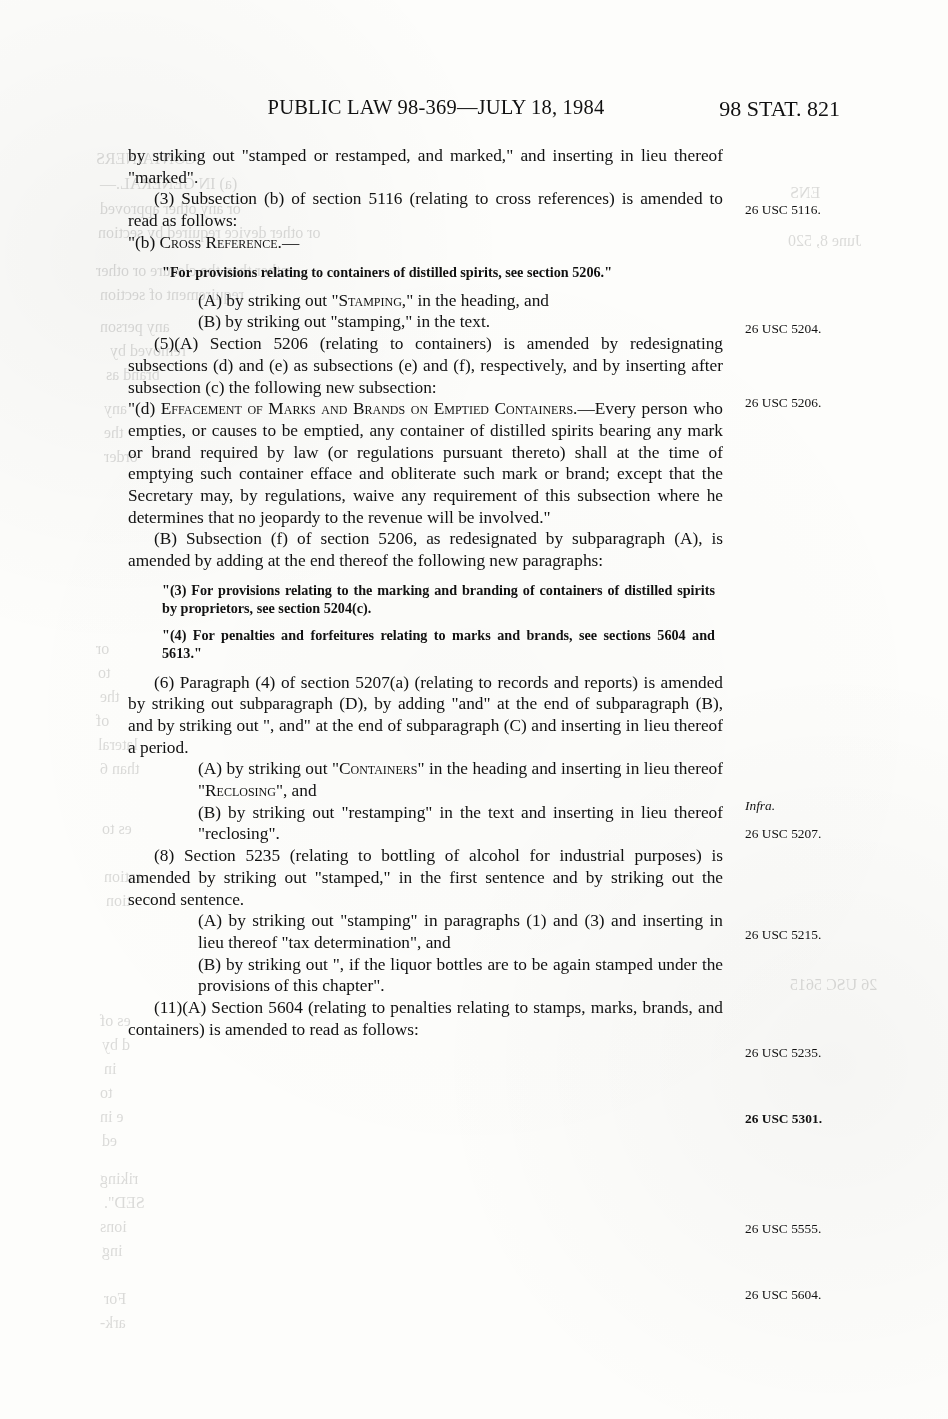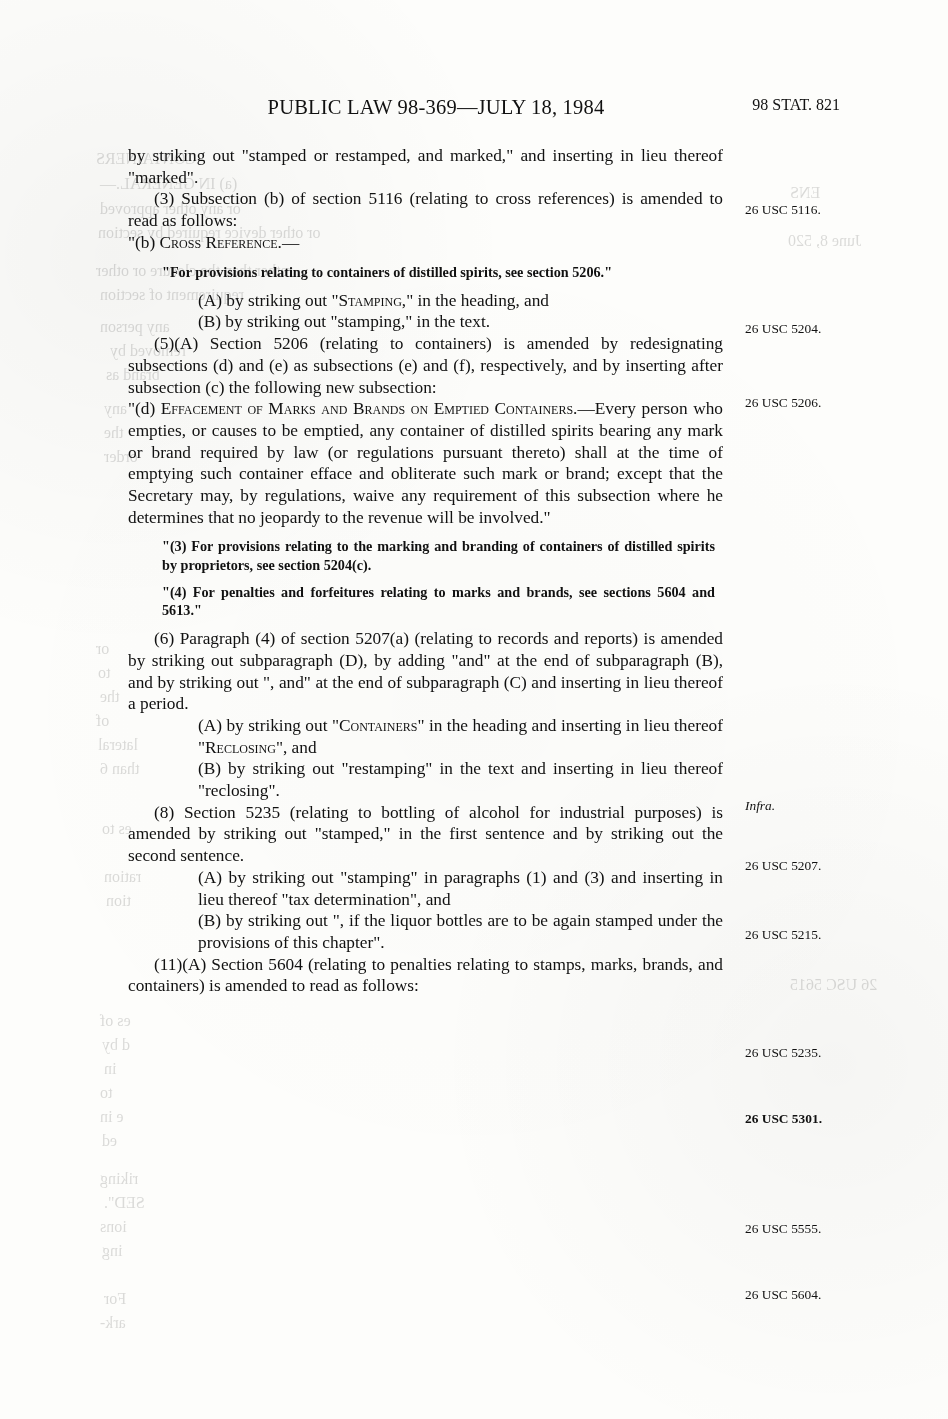--- a/index.html
+++ b/index.html
@@ -40,21 +40,21 @@
     text-align: center;
   }
   .header .htitle {
     font-size: 20.5px;
     letter-spacing: 0.2px;
   }
   .header .hstat {
     position: absolute;
     right: 108px;
     top: 0;
-    font-size: 16px;
+    font-size: 22px;
   }
   .header .htitle-inner {
     position: relative;
     display: inline-block;
     left: -38px;
   }
   .body-col {
     position: absolute;
     top: 145px;
     left: 128px;
@@ -173,20 +173,21 @@
 
 
     <p class="p-noind" style="padding-left:70px;">(A) by striking out "<span class="sc">Stamping</span>," in the heading, and</p>
 
     <p class="p-noind" style="padding-left:70px;">(B) by striking out "stamping," in the text.</p>
 
     <p class="p-ind">(5)(A) Section 5206 (relating to containers) is amended by redesignating subsections (d) and (e) as subsections (e) and (f), respectively, and by inserting after subsection (c) the following new subsection:</p>
 
     <p class="p-noind">"(d) <span class="sc">Effacement of Marks and Brands on Emptied Containers</span>.—Every person who empties, or causes to be emptied, any container of distilled spirits bearing any mark or brand required by law (or regulations pursuant thereto) shall at the time of emptying such container efface and obliterate such mark or brand; except that the Secretary may, by regulations, waive any requirement of this subsection where he determines that no jeopardy to the revenue will be involved."</p>
 
+    <p class="p-ind">(B) Subsection (f) of section 5206, as redesignated by subparagraph (A), is amended by adding at the end thereof the following new paragraphs:</p>
 
     <p class="quote-block">"(3) For provisions relating to the marking and branding of containers of distilled spirits by proprietors, see section 5204(c).</p>
 
     <p class="quote-block">"(4) For penalties and forfeitures relating to marks and brands, see sections 5604 and 5613."</p>
 
     <p class="p-ind">(6) Paragraph (4) of section 5207(a) (relating to records and reports) is amended by striking out subparagraph (D), by adding "and" at the end of subparagraph (B), and by striking out ", and" at the end of subparagraph (C) and inserting in lieu thereof a period.</p>
 
 
     <p class="p-noind" style="padding-left:70px;">(A) by striking out "<span class="sc">Containers</span>" in the heading and inserting in lieu thereof "<span class="sc">Reclosing</span>", and</p>
 
@@ -202,21 +203,21 @@
 
     <p class="p-ind">(11)(A) Section 5604 (relating to penalties relating to stamps, marks, brands, and containers) is amended to read as follows:</p>
 
   </div>
 
   <div class="margin-notes">
     <div class="mnote" style="top:57px;">26 USC 5116.</div>
     <div class="mnote" style="top:176px;">26 USC 5204.</div>
     <div class="mnote" style="top:250px;">26 USC 5206.</div>
     <div class="mnote ital" style="top:653px;">Infra.</div>
-    <div class="mnote" style="top:681px;margin-top:32px;">26 USC 5207.</div>
+    <div class="mnote" style="top:681px;">26 USC 5207.</div>
     <div class="mnote" style="top:782px;">26 USC 5215.</div>
     <div class="mnote" style="top:900px;">26 USC 5235.</div>
     <div class="mnote" style="top:966px;font-weight:bold;">26 USC 5301.</div>
     <div class="mnote" style="top:1076px;">26 USC 5555.</div>
     <div class="mnote" style="top:1142px;">26 USC 5604.</div>
   </div>
 
 </div>
 
 </body></html>

